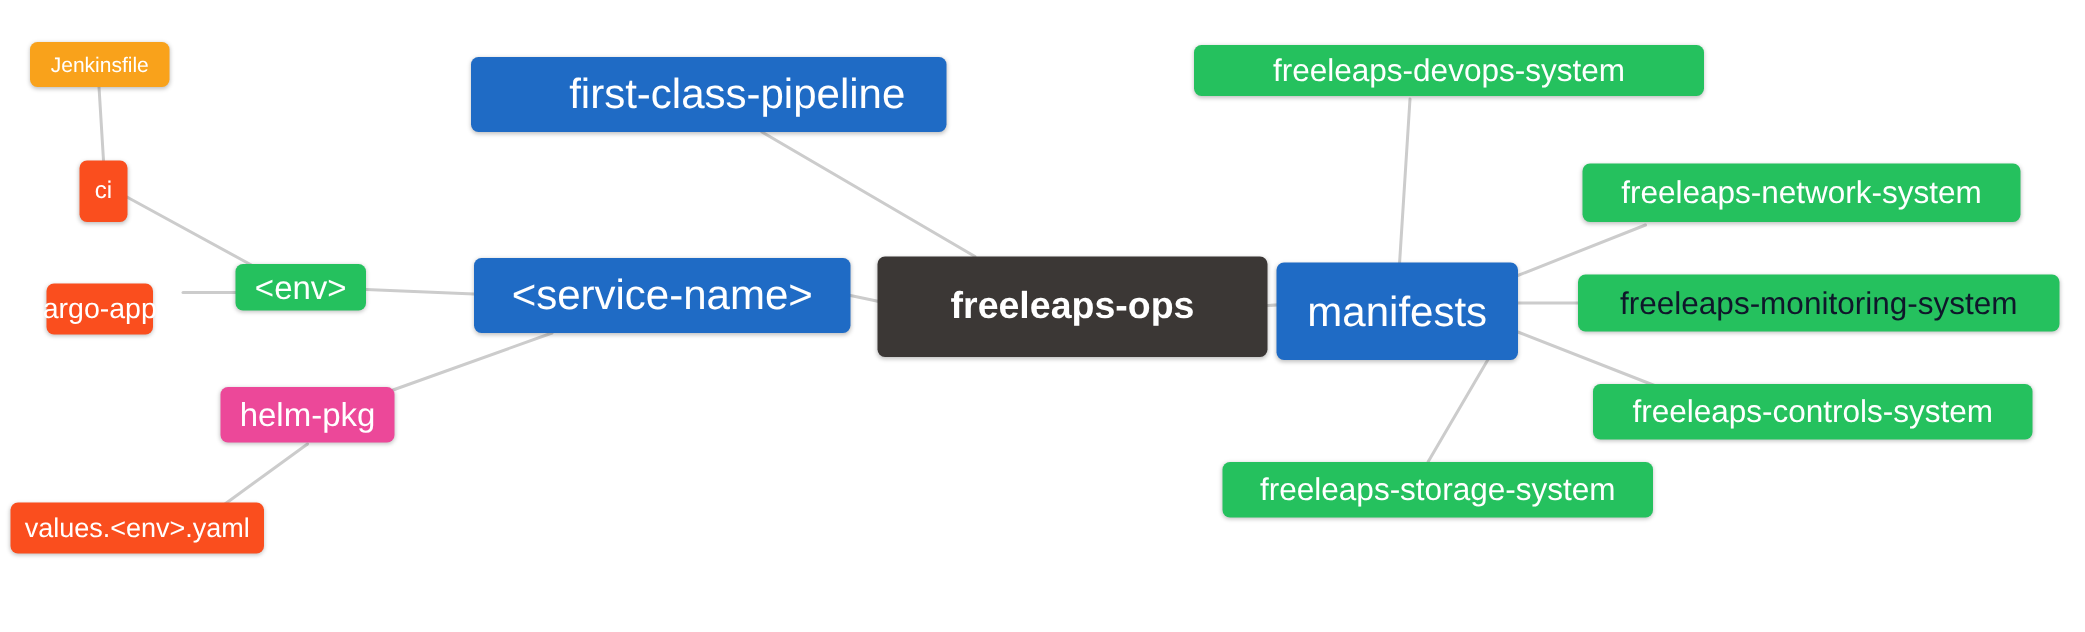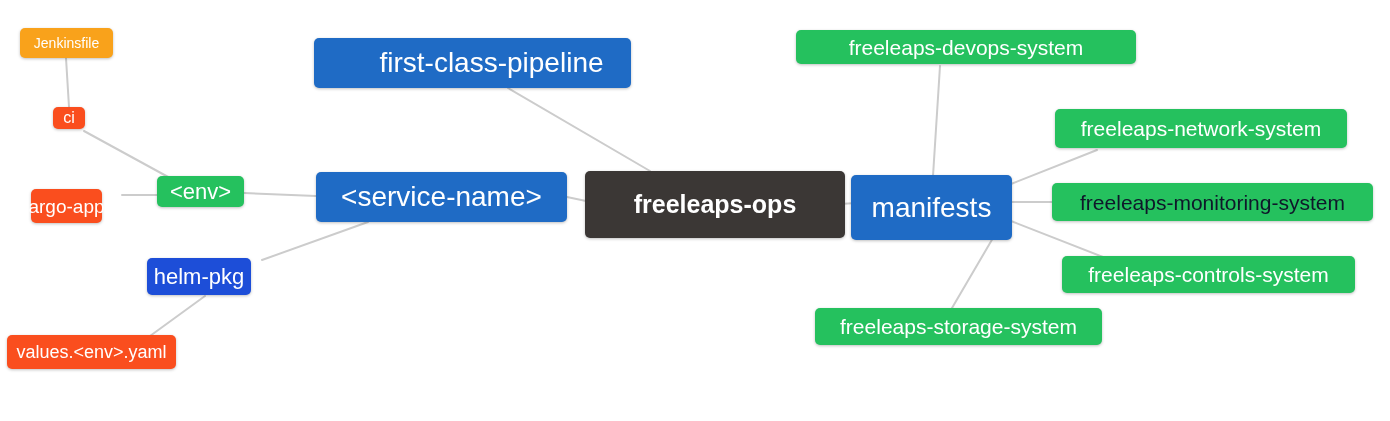--- a/index.html
+++ b/index.html
@@ -53,24 +53,24 @@
       <line x1="567" y1="197" x2="586" y2="201" stroke="#CCCCCC" stroke-width="2" stroke-linecap="round"></line>
       <line x1="840" y1="204" x2="856" y2="203" stroke="#CCCCCC" stroke-width="2" stroke-linecap="round"></line>
       <line x1="933" y1="176" x2="940" y2="66" stroke="#CCCCCC" stroke-width="2" stroke-linecap="round"></line>
       <line x1="1011" y1="184" x2="1097" y2="150" stroke="#CCCCCC" stroke-width="2" stroke-linecap="round"></line>
       <line x1="1011" y1="202" x2="1053" y2="202" stroke="#CCCCCC" stroke-width="2" stroke-linecap="round"></line>
       <line x1="1011" y1="221" x2="1103" y2="257" stroke="#CCCCCC" stroke-width="2" stroke-linecap="round"></line>
       <line x1="1000" y1="226" x2="952" y2="308" stroke="#CCCCCC" stroke-width="2" stroke-linecap="round"></line>
     </svg>
   <div id="node-layer">
       <div class="node" style="left: 20px; top: 28px; width: 93px; height: 30px; font-size: 14px; background: rgb(249, 162, 27); color: rgb(255, 255, 255);">Jenkinsfile</div>
-      <div class="node" style="left: 53px; top: 107px; width: 32px; height: 22px; font-size: 16px; background: rgb(250, 78, 30); color: rgb(255, 255, 255);">ci</div>
+      <div class="node" style="left: 53px; top: 107px; width: 32px; height: 41px; font-size: 16px; background: rgb(250, 78, 30); color: rgb(255, 255, 255);">ci</div>
       <div class="node" style="left: 31px; top: 189px; width: 71px; height: 34px; font-size: 19px; background: rgb(250, 78, 30); color: rgb(255, 255, 255);">argo-app</div>
       <div class="node" style="left: 157px; top: 176px; width: 87px; height: 31px; font-size: 22px; background: rgb(37, 193, 94); color: rgb(255, 255, 255);">&lt;env&gt;</div>
-      <div class="node" style="left: 147px; top: 258px; width: 104px; height: 37px; font-size: 22px; background: #1d4ed8; color: rgb(255, 255, 255);">helm-pkg</div>
+      <div class="node" style="left: 147px; top: 258px; width: 116px; height: 37px; font-size: 22px; background: #ec4899; color: rgb(255, 255, 255);">helm-pkg</div>
       <div class="node" style="left: 7px; top: 335px; width: 169px; height: 34px; font-size: 18px; background: rgb(250, 78, 30); color: rgb(255, 255, 255);">values.&lt;env&gt;.yaml</div>
       <div class="node" style="left: 314px; top: 38px; width: 279px; height: 50px; font-size: 28px; background: rgb(31, 107, 197); color: rgb(255, 255, 255); padding-left: 38px;">first-class-pipeline</div>
       <div class="node" style="left: 316px; top: 172px; width: 251px; height: 50px; font-size: 28px; background: rgb(31, 107, 197); color: rgb(255, 255, 255);">&lt;service-name&gt;</div>
       <div class="node" style="left: 585px; top: 171px; width: 260px; height: 67px; font-size: 25px; background: rgb(59, 55, 53); color: rgb(255, 255, 255); font-weight: bold;">freeleaps-ops</div>
       <div class="node" style="left: 851px; top: 175px; width: 161px; height: 65px; font-size: 28px; background: rgb(31, 107, 197); color: rgb(255, 255, 255);">manifests</div>
       <div class="node" style="left: 796px; top: 30px; width: 340px; height: 34px; font-size: 21px; background: rgb(37, 193, 94); color: rgb(255, 255, 255);">freeleaps-devops-system</div>
       <div class="node" style="left: 1055px; top: 109px; width: 292px; height: 39px; font-size: 21px; background: rgb(37, 193, 94); color: rgb(255, 255, 255);">freeleaps-network-system</div>
       <div class="node" style="left: 1052px; top: 183px; width: 321px; height: 38px; font-size: 21px; background: rgb(37, 193, 94); color: #0f172a;">freeleaps-monitoring-system</div>
       <div class="node" style="left: 1062px; top: 256px; width: 293px; height: 37px; font-size: 21px; background: rgb(37, 193, 94); color: rgb(255, 255, 255);">freeleaps-controls-system</div>
       <div class="node" style="left: 815px; top: 308px; width: 287px; height: 37px; font-size: 21px; background: rgb(37, 193, 94); color: rgb(255, 255, 255);">freeleaps-storage-system</div>

